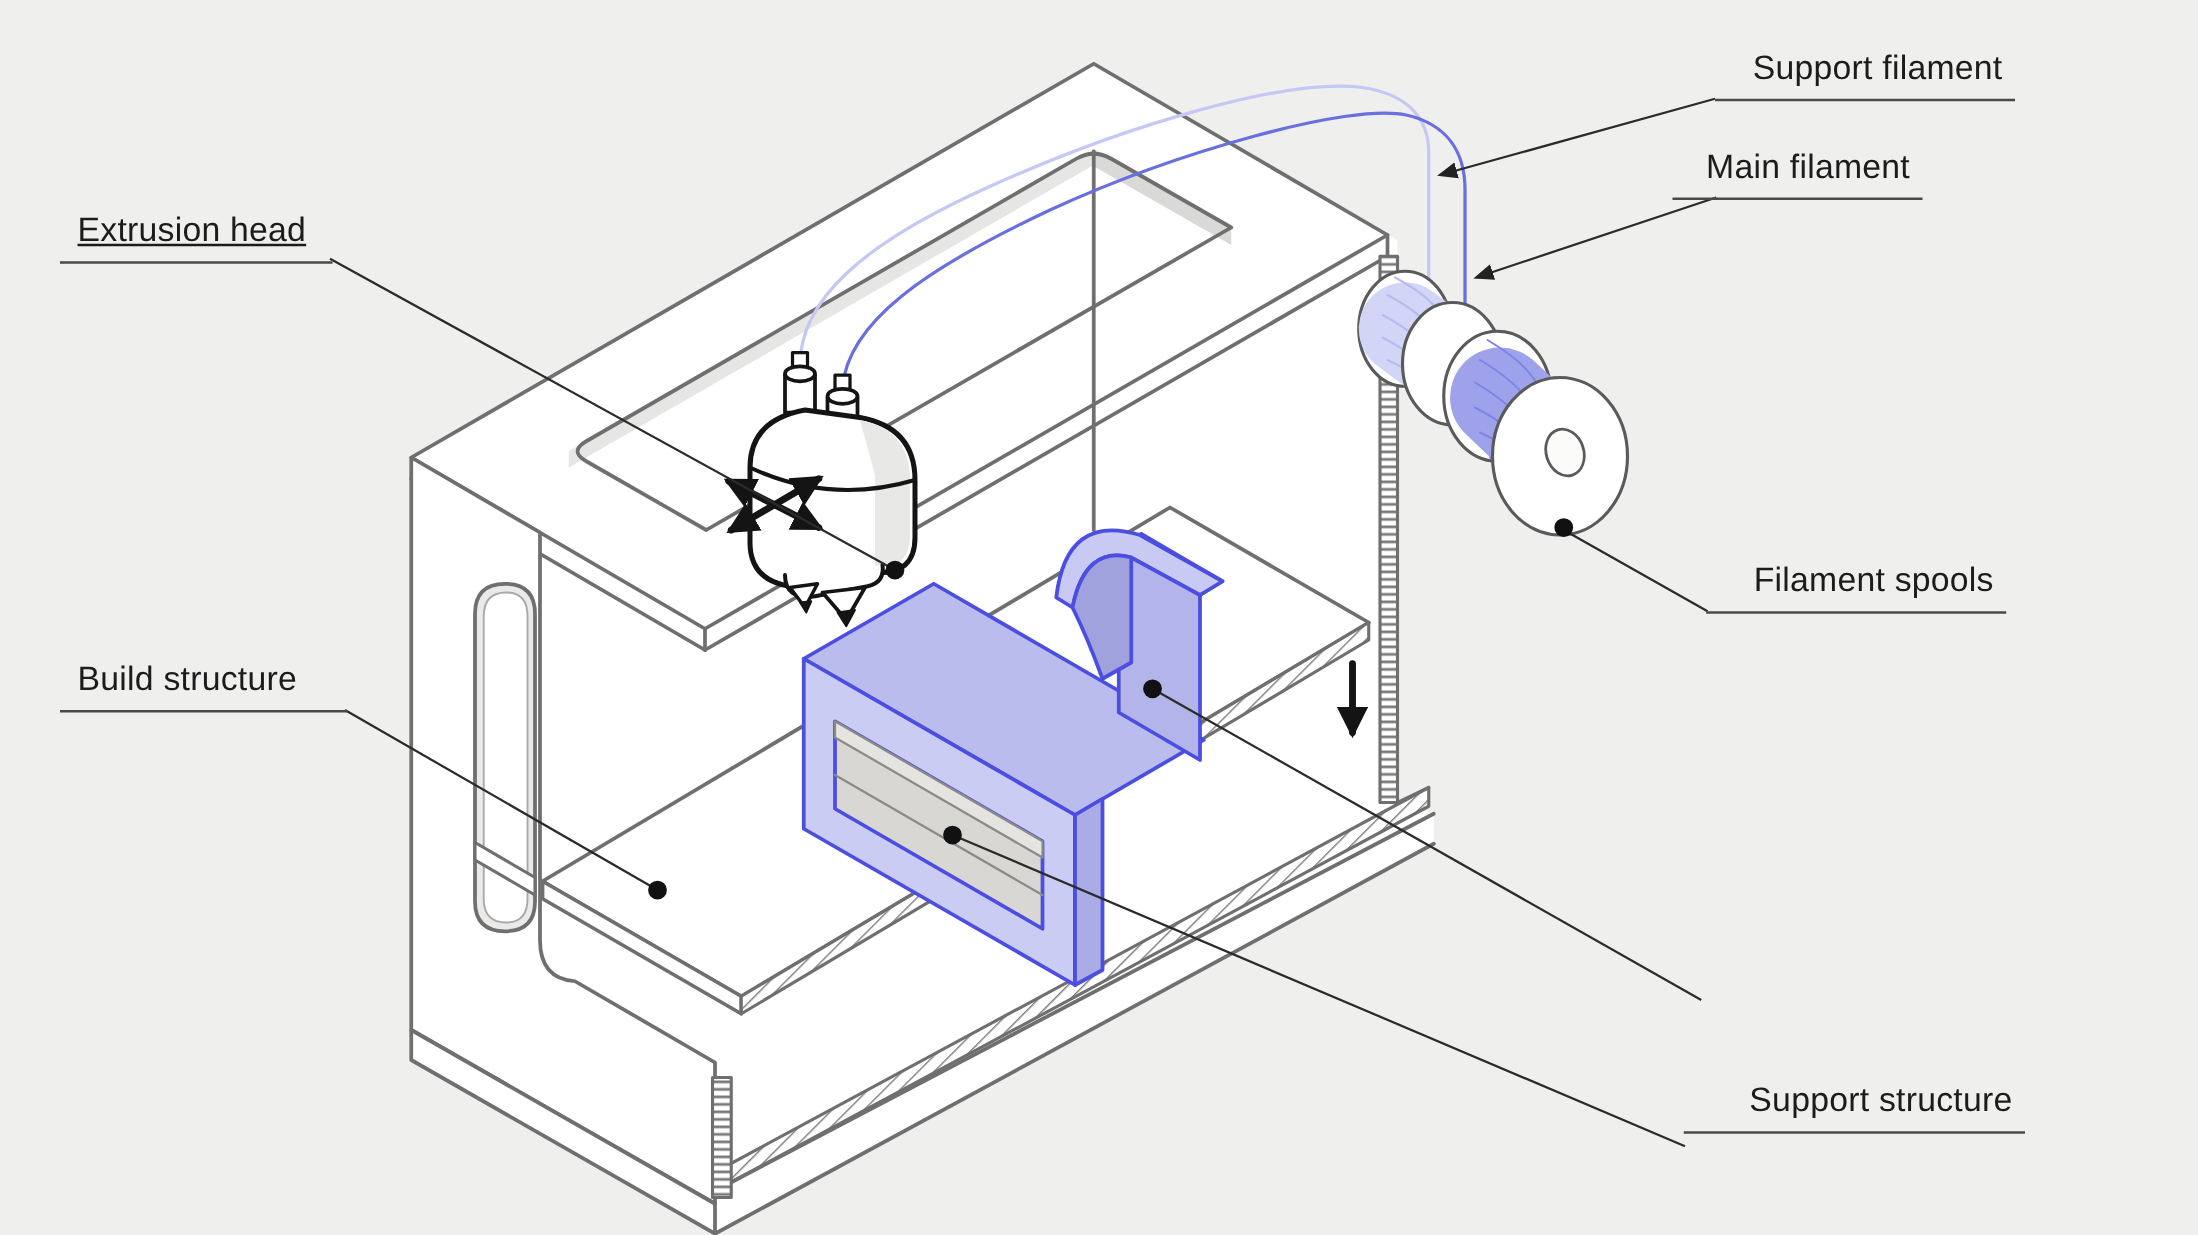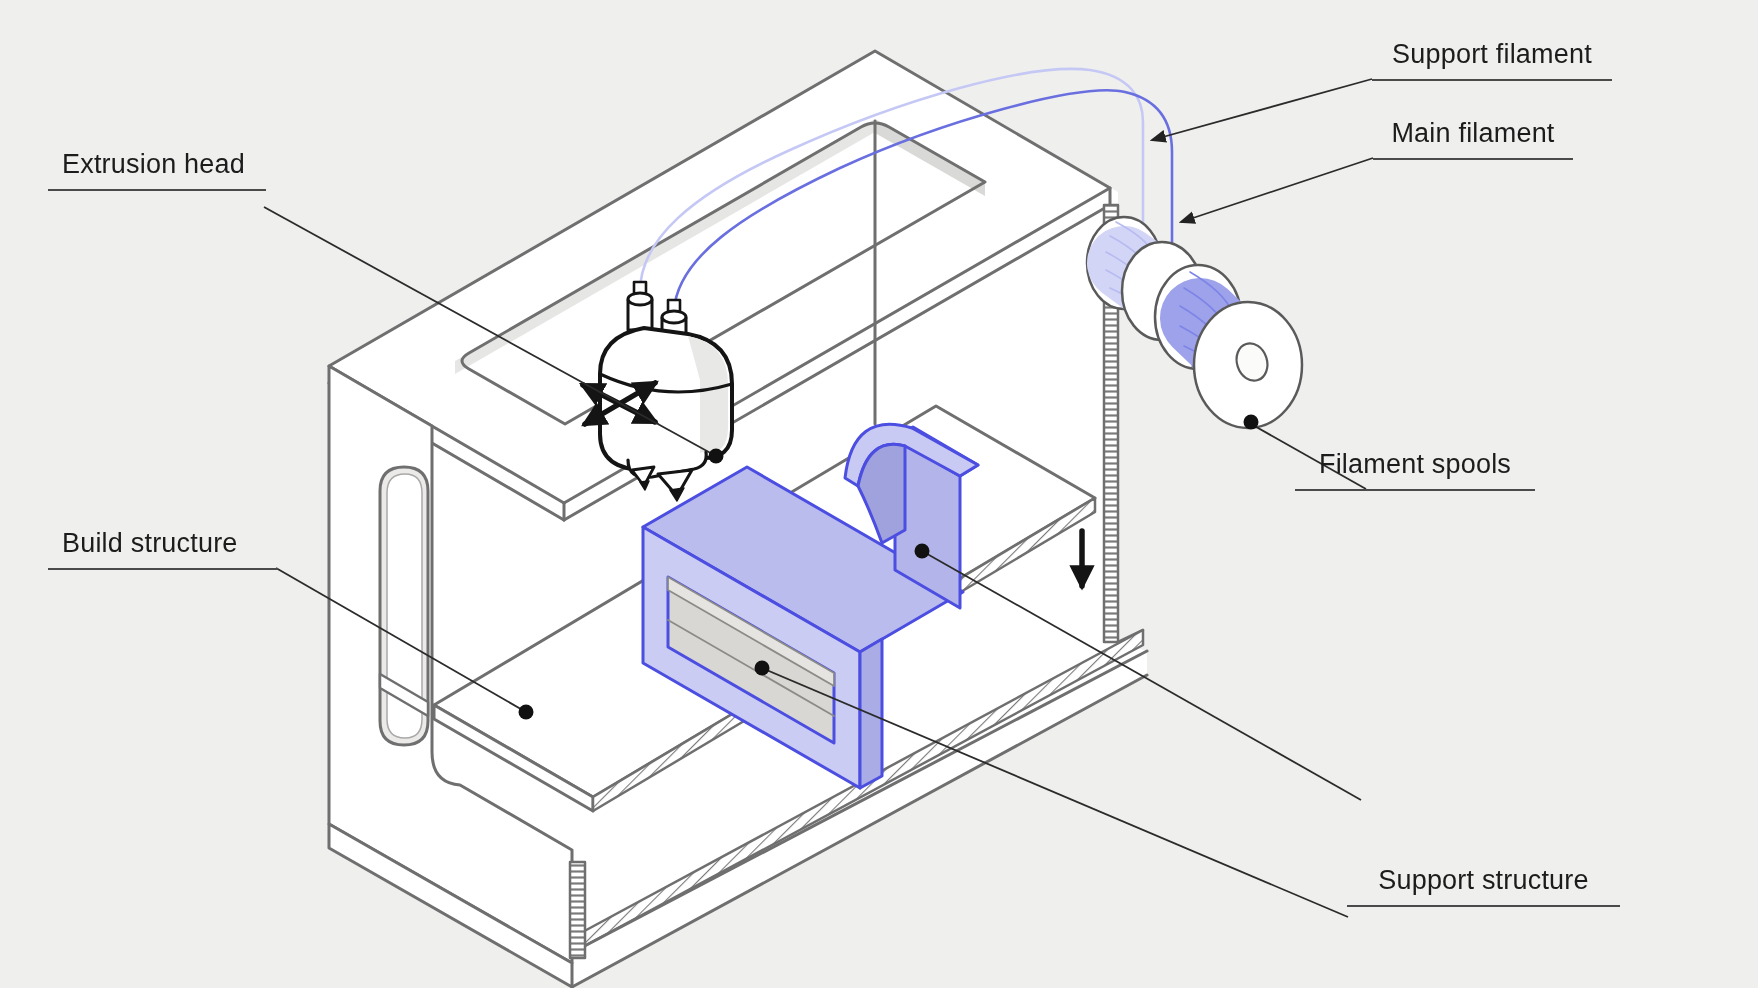--- a/index.html
+++ b/index.html
@@ -3,30 +3,30 @@
 <meta charset="utf-8">
 <style>
   html,body{margin:0;padding:0;background:#efefee;}
   #stage{
     position:relative;width:1758px;height:988px;overflow:hidden;
     background:#efefee;font-family:"Liberation Sans",sans-serif;
   }
   #scene{position:absolute;left:0;top:0;}
   .lbl{
     position:absolute;font-size:27px;line-height:32px;color:#1c1c1c;
-    letter-spacing:.2px;white-space:nowrap;text-align:center;
+    letter-spacing:.2px;white-space:nowrap;text-align:right;
     border-bottom:2px solid #4a4a4a;padding:0 10px 9px 10px;
     box-sizing:border-box;
   }
   .lbl.left{text-align:left;padding-left:14px;}
-  #lbl-extrusion-head{left:48px;top:148px;width:218px;}
+  #lbl-extrusion-head{left:48px;top:168px;width:218px;text-decoration:underline;}
   #lbl-build-platform{left:48px;top:527px;width:230px;}
   #lbl-support-filament{left:1372px;top:38px;width:240px;}
-  #lbl-main-filament{left:1373px;top:117px;width:200px;}
-  #lbl-filament-spools{left:1295px;top:448px;width:240px;}
+  #lbl-main-filament{left:1338px;top:117px;width:200px;}
+  #lbl-filament-spools{left:1365px;top:448px;width:240px;}
   #lbl-printed-part{left:1360px;top:759px;width:193px;}
   #lbl-support-structure{left:1347px;top:864px;width:273px;}
 </style>
 </head>
 <body>
 
 <div id="stage">
 
 <svg id="scene" width="1758" height="988" viewBox="0 0 1758 988">
   <defs>

